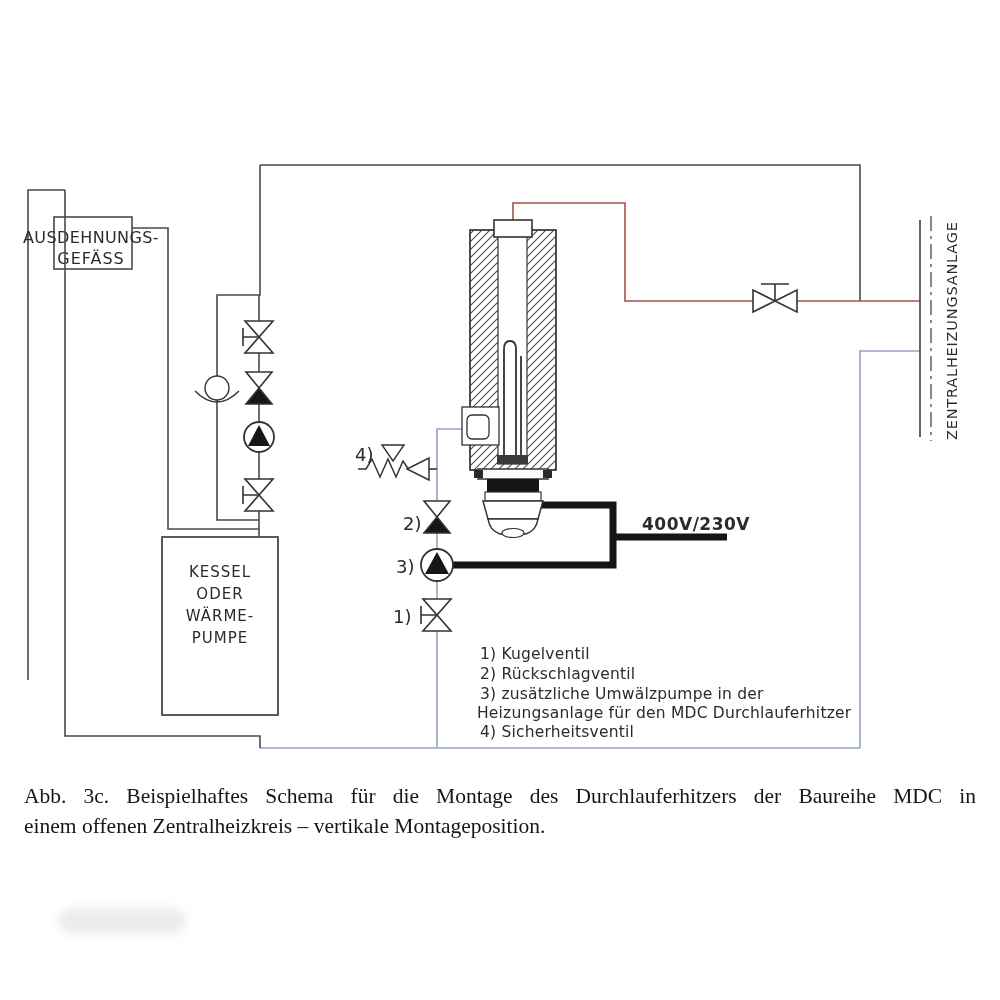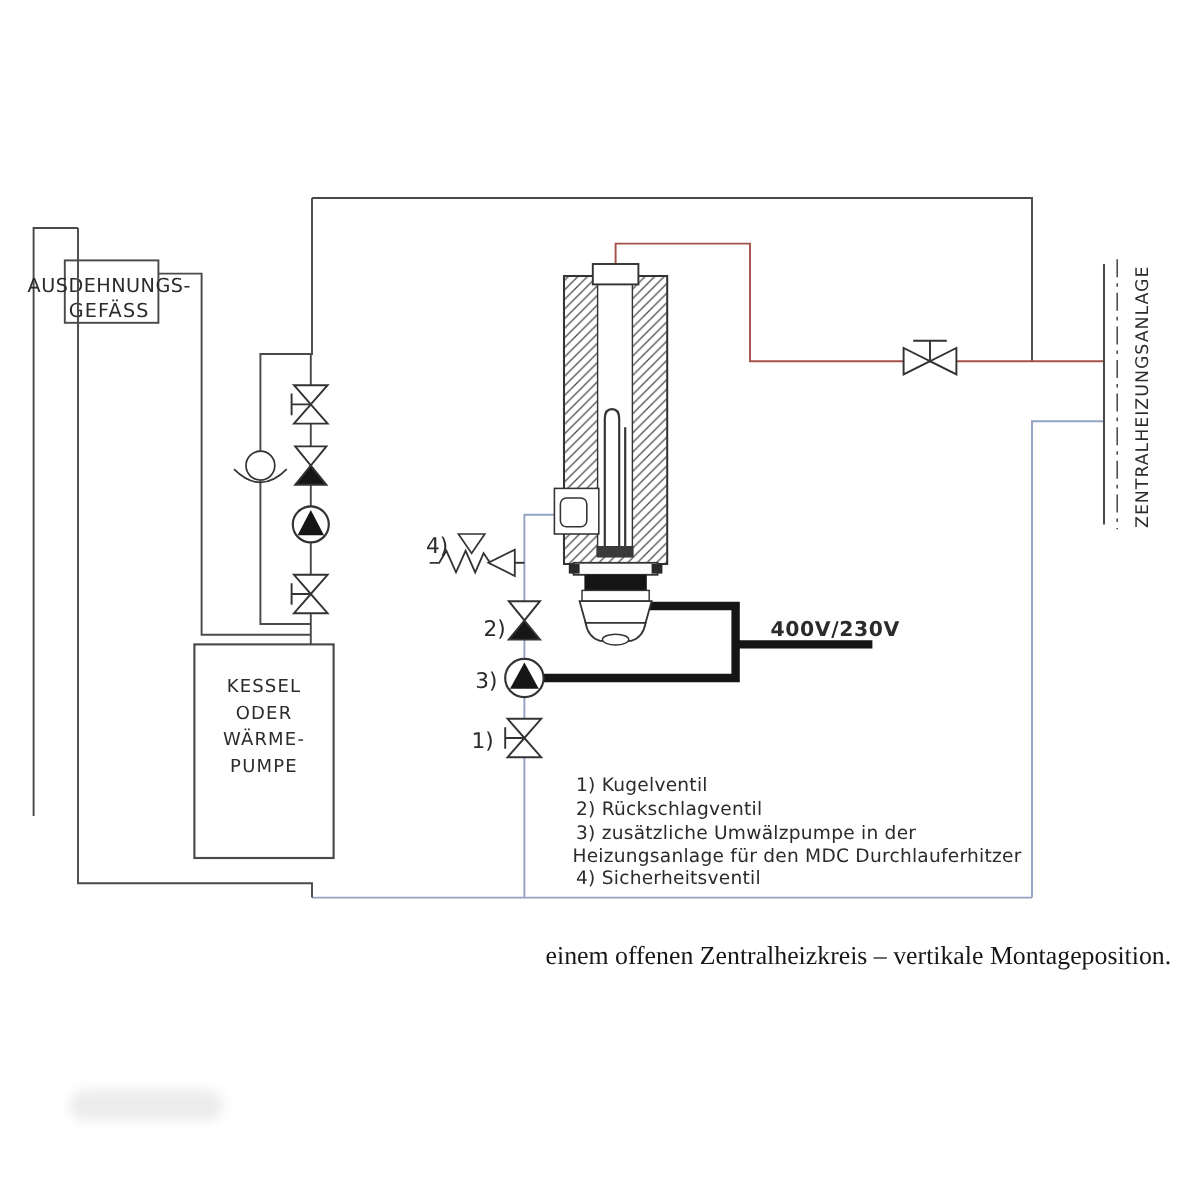--- a/index.html
+++ b/index.html
@@ -2,21 +2,21 @@
 <html><head>
 <meta charset="utf-8">
 <style>
   html,body{margin:0;padding:0;background:#ffffff;}
   .stage{position:relative;width:1000px;height:1000px;background:#fff;overflow:hidden;
          font-family:"DejaVu Sans",sans-serif;}
   .diagram{position:absolute;left:0;top:0;}
   .caption{position:absolute;left:24px;top:781px;width:952px;
            font-family:"Liberation Serif",serif;font-size:21.5px;line-height:30px;color:#161616;}
   .caption .l1{text-align:justify;text-align-last:justify;}
-  .caption .l2{text-align:right;}
+  .caption .l2{text-align:left;}
   .smudge{position:absolute;left:58px;top:908px;width:128px;height:26px;background:#ececec;
           border-radius:14px;filter:blur(5px);}
   svg text{fill:#2b2b2b;}
 </style>
 </head>
 <body>
 
 <div class="stage">
 
 <svg class="diagram" width="1000" height="770" viewBox="0 0 1000 770">
@@ -164,18 +164,19 @@
   <g font-size="15.5" letter-spacing="0.2">
     <text x="480" y="659">1) Kugelventil</text>
     <text x="480" y="679">2) Rückschlagventil</text>
     <text x="480" y="699">3) zusätzliche Umwälzpumpe in der</text>
     <text x="477" y="718">Heizungsanlage für den MDC Durchlauferhitzer</text>
     <text x="480" y="737">4) Sicherheitsventil</text>
   </g>
 </svg>
 
 <div class="caption">
+  <div class="l1">Abb. 3c. Beispielhaftes Schema für die Montage des Durchlauferhitzers der Baureihe MDC in</div>
   <div class="l2">einem offenen Zentralheizkreis – vertikale Montageposition.</div>
 </div>
 
 <div class="smudge"></div>
 
 </div>
 
 </body></html>

